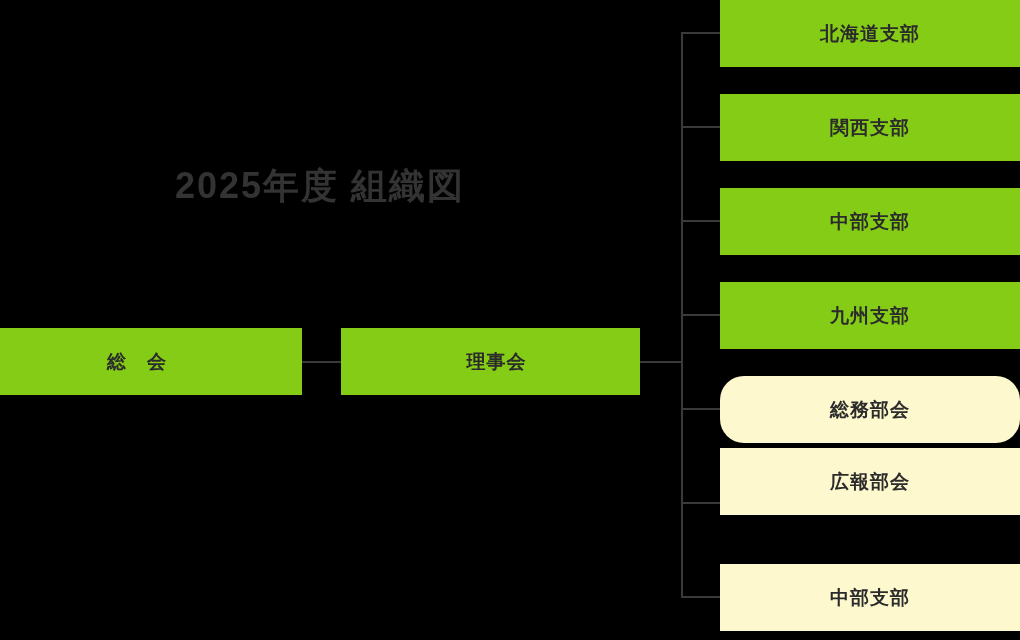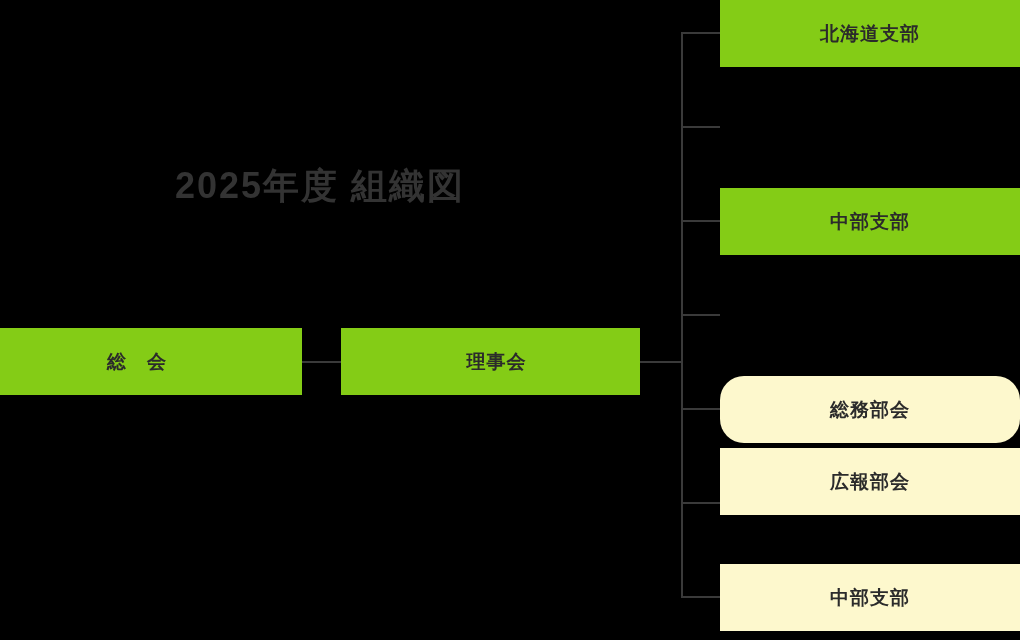--- a/index.html
+++ b/index.html
@@ -99,23 +99,25 @@
   <div class="conn conn-h" style="left:681px; top:408px; width:39px;"></div>
   <div class="conn conn-h" style="left:681px; top:502px; width:39px;"></div>
   <div class="conn conn-h" style="left:681px; top:596px; width:39px;"></div>
 
   <div class="node blue" id="node-soukai">総　会</div>
 
   <div class="node blue" id="node-rijikai">理事会</div>
 
   <div class="node blue branch" style="top:0px;">北海道支部</div>
 
+  <div class="node blue branch" style="top:94px;">関西支部</div>
 
   <div class="node blue branch" style="top:188px;">中部支部</div>
 
+  <div class="node blue branch" style="top:282px;">九州支部</div>
 
   <div class="node yellow branch" style="top:376px;border-radius:24px;">総務部会</div>
 
   <div class="node yellow branch" style="top:448px;">広報部会</div>
 
   <div class="node yellow branch" style="top:564px;">中部支部</div>
 
 </div>
 
 </body></html>

